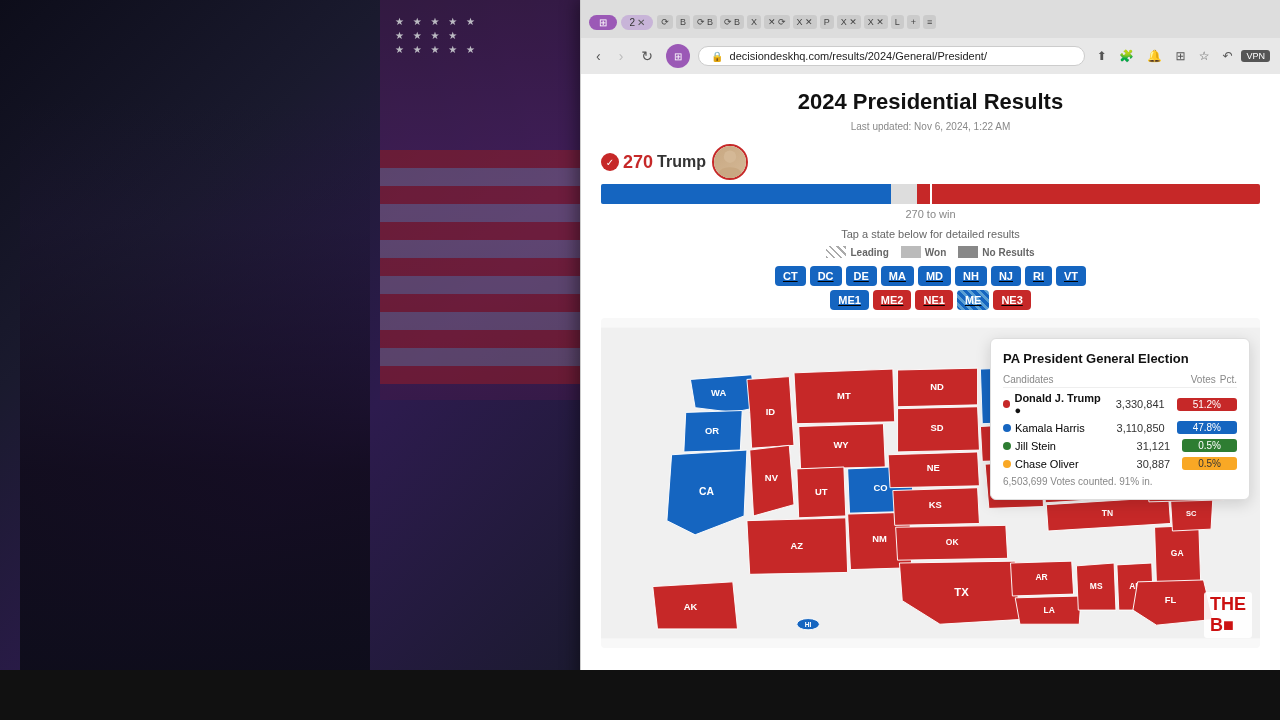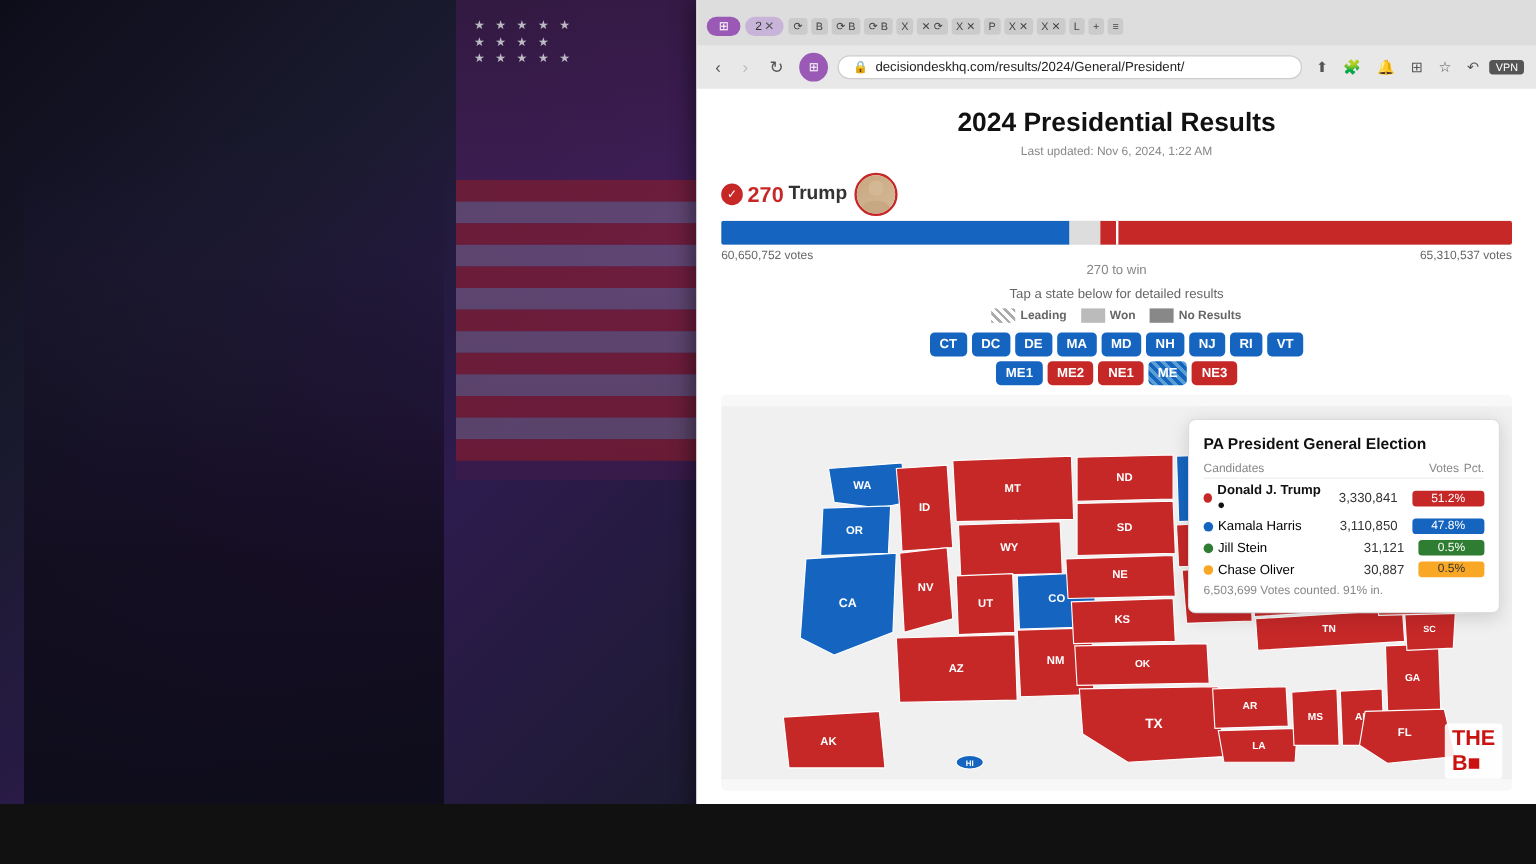--- a/index.html
+++ b/index.html
@@ -340,20 +340,21 @@
       flex-direction: column;
       align-items: center;
       gap: 4px;
       margin-bottom: 8px;
     }
     .state-btn-row {
       display: flex;
       gap: 4px;
       flex-wrap: wrap;
       justify-content: flex-start;
+      text-decoration: underline;
     }
     .state-btn {
       padding: 4px 8px;
       border-radius: 4px;
       font-size: 11px;
       font-weight: 600;
       border: none;
       cursor: pointer;
       color: white;
     }
@@ -584,24 +585,20 @@
     </div>
 
     <div class="progress-container">
       <div class="progress-bar">
         <div class="progress-blue"></div>
         <div class="progress-red"></div>
       </div>
       <div class="progress-center-line"></div>
     </div>
 
-    <div class="votes-row">
-      <span>60,650,752 votes</span>
-      <span>65,310,537 votes</span>
-    </div>
     <p class="to-win-text">270 to win</p>
 
     <p class="tap-state-text">Tap a state below for detailed results</p>
 
     <div class="legend">
       <div class="legend-item">
         <div class="legend-stripe"></div>
         <span>Leading</span>
       </div>
       <div class="legend-item">

